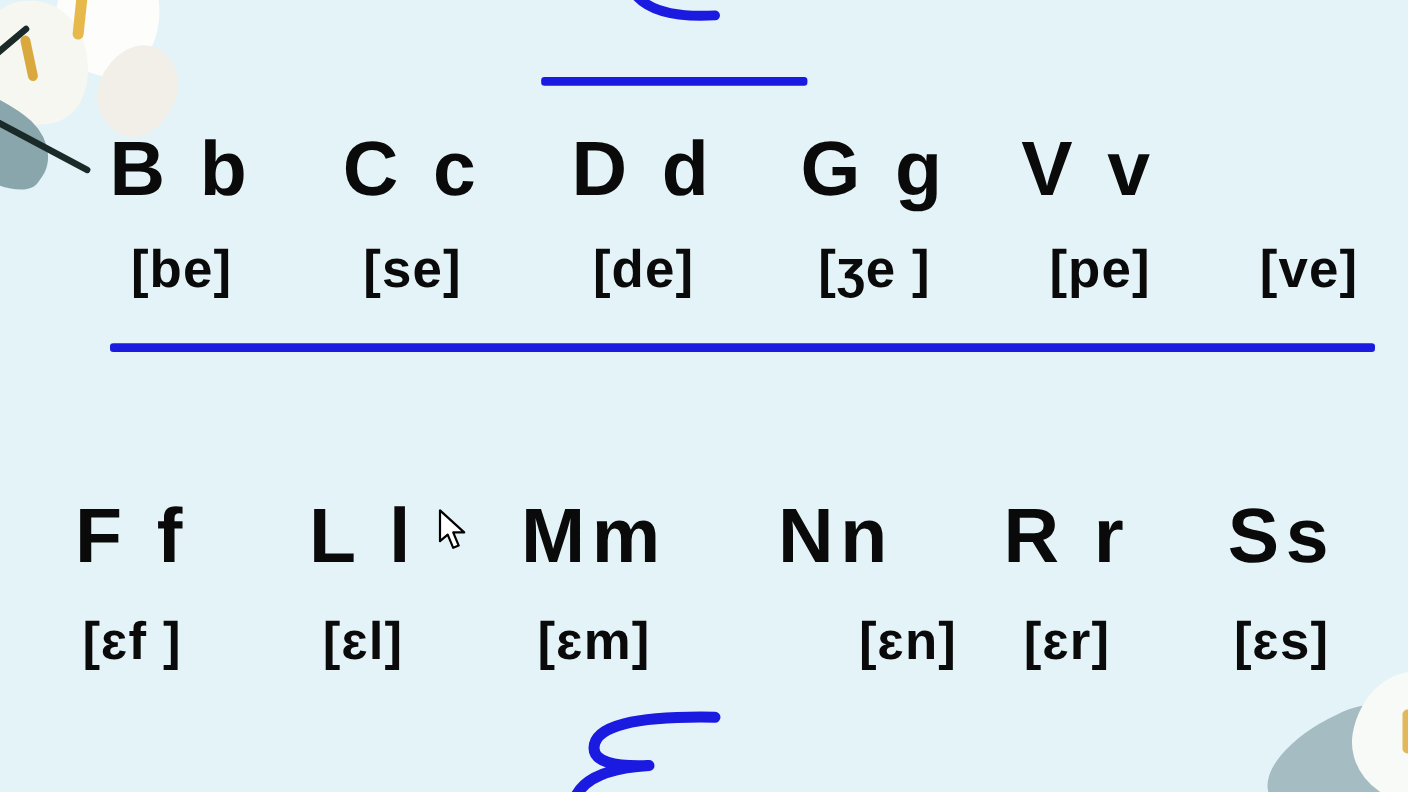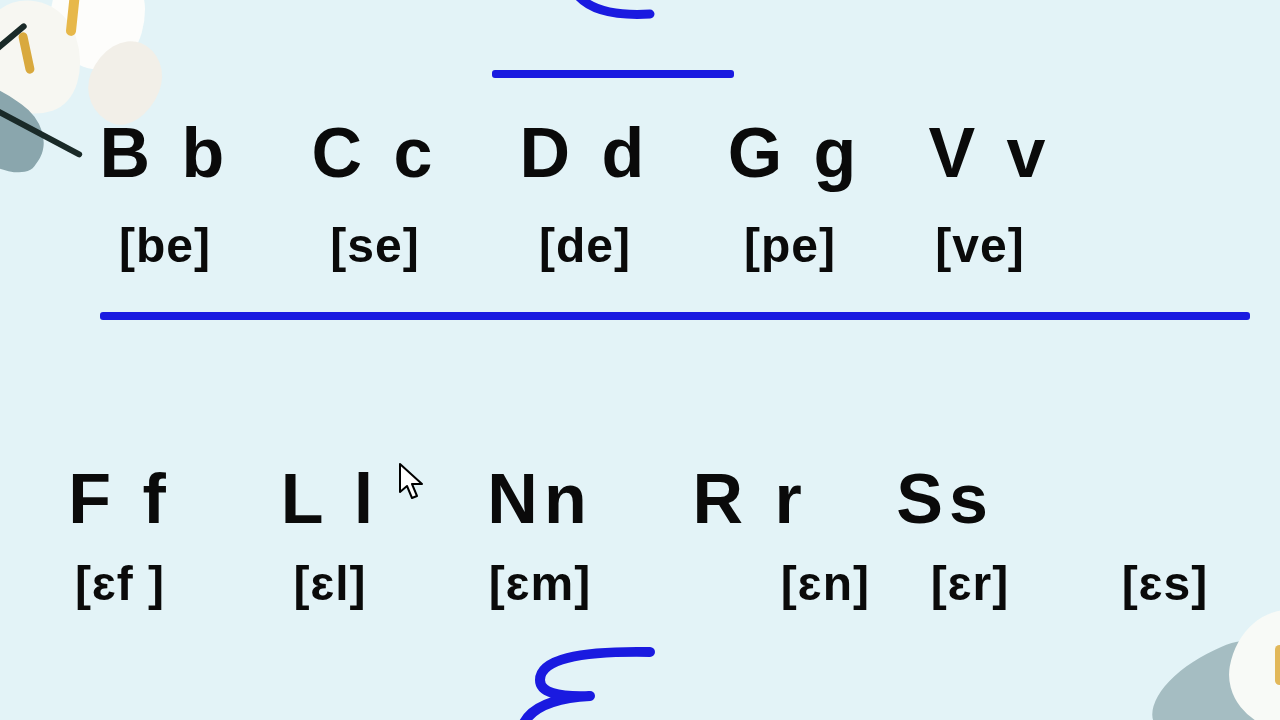--- a/index.html
+++ b/index.html
@@ -12,21 +12,21 @@
   .leaf{position:absolute;border-radius:60% 40% 55% 45%/45% 55% 40% 60%;}
   
   .stroke{position:absolute;background:#1a1ae0;border-radius:3px;}
   .curve svg{position:absolute;overflow:visible;}
   .underline-top{left:492px;top:70px;width:242px;height:8px;}
   .underline-mid{left:100px;top:312px;width:1150px;height:8px;}
   
   .row{position:absolute;left:0;right:0;display:flex;}
   .row1{top:118px;}
   .row1p{top:222px;}
-  .row2{top:464px;}
+  .row2{top:452px;}
   .row2p{top:560px;}
   .cell{flex:0 0 auto;text-align:center;font-weight:700;line-height:1;}
   .pair{font-size:70px;letter-spacing:6px;}
   .pron{font-size:48px;letter-spacing:1px;}
   
   .cursor{position:absolute;left:398px;top:462px;pointer-events:none;}
   .cursor svg{display:block;}
 </style>
 </head>
 <body>
@@ -61,29 +61,31 @@
   <div class="cell pair" style="width:210px;">C c</div>
   <div class="cell pair" style="width:210px;">D d</div>
   <div class="cell pair" style="width:210px;">G g</div>
   <div class="cell pair" style="width:180px;">V v</div>
 </div>
 
 <div class="row row1p">
   <div class="cell pron" style="width:210px;margin-left:60px;">[be]</div>
   <div class="cell pron" style="width:210px;">[se]</div>
   <div class="cell pron" style="width:210px;">[de]</div>
+  <div class="cell pron" style="width:210px;">[ʒe ]</div>
   <div class="cell pron" style="width:200px;">[pe]</div>
   <div class="cell pron" style="width:180px;">[ve]</div>
 </div>
 
 <div class="stroke underline-mid"></div>
 
 <div class="row row2">
   <div class="cell pair" style="width:220px;margin-left:10px;">F  f</div>
   <div class="cell pair" style="width:200px;">L l</div>
+  <div class="cell pair" style="width:220px;">Mm</div>
   <div class="cell pair" style="width:220px;">Nn</div>
   <div class="cell pair" style="width:200px;">R r</div>
   <div class="cell pair" style="width:190px;">Ss</div>
 </div>
 
 <div class="row row2p">
   <div class="cell pron" style="width:220px;margin-left:10px;">[ɛf ]</div>
   <div class="cell pron" style="width:200px;">[ɛl]</div>
   <div class="cell pron" style="width:220px;">[ɛm]</div>
   <div class="cell pron" style="width:220px;text-align:right;">[ɛn]</div>

